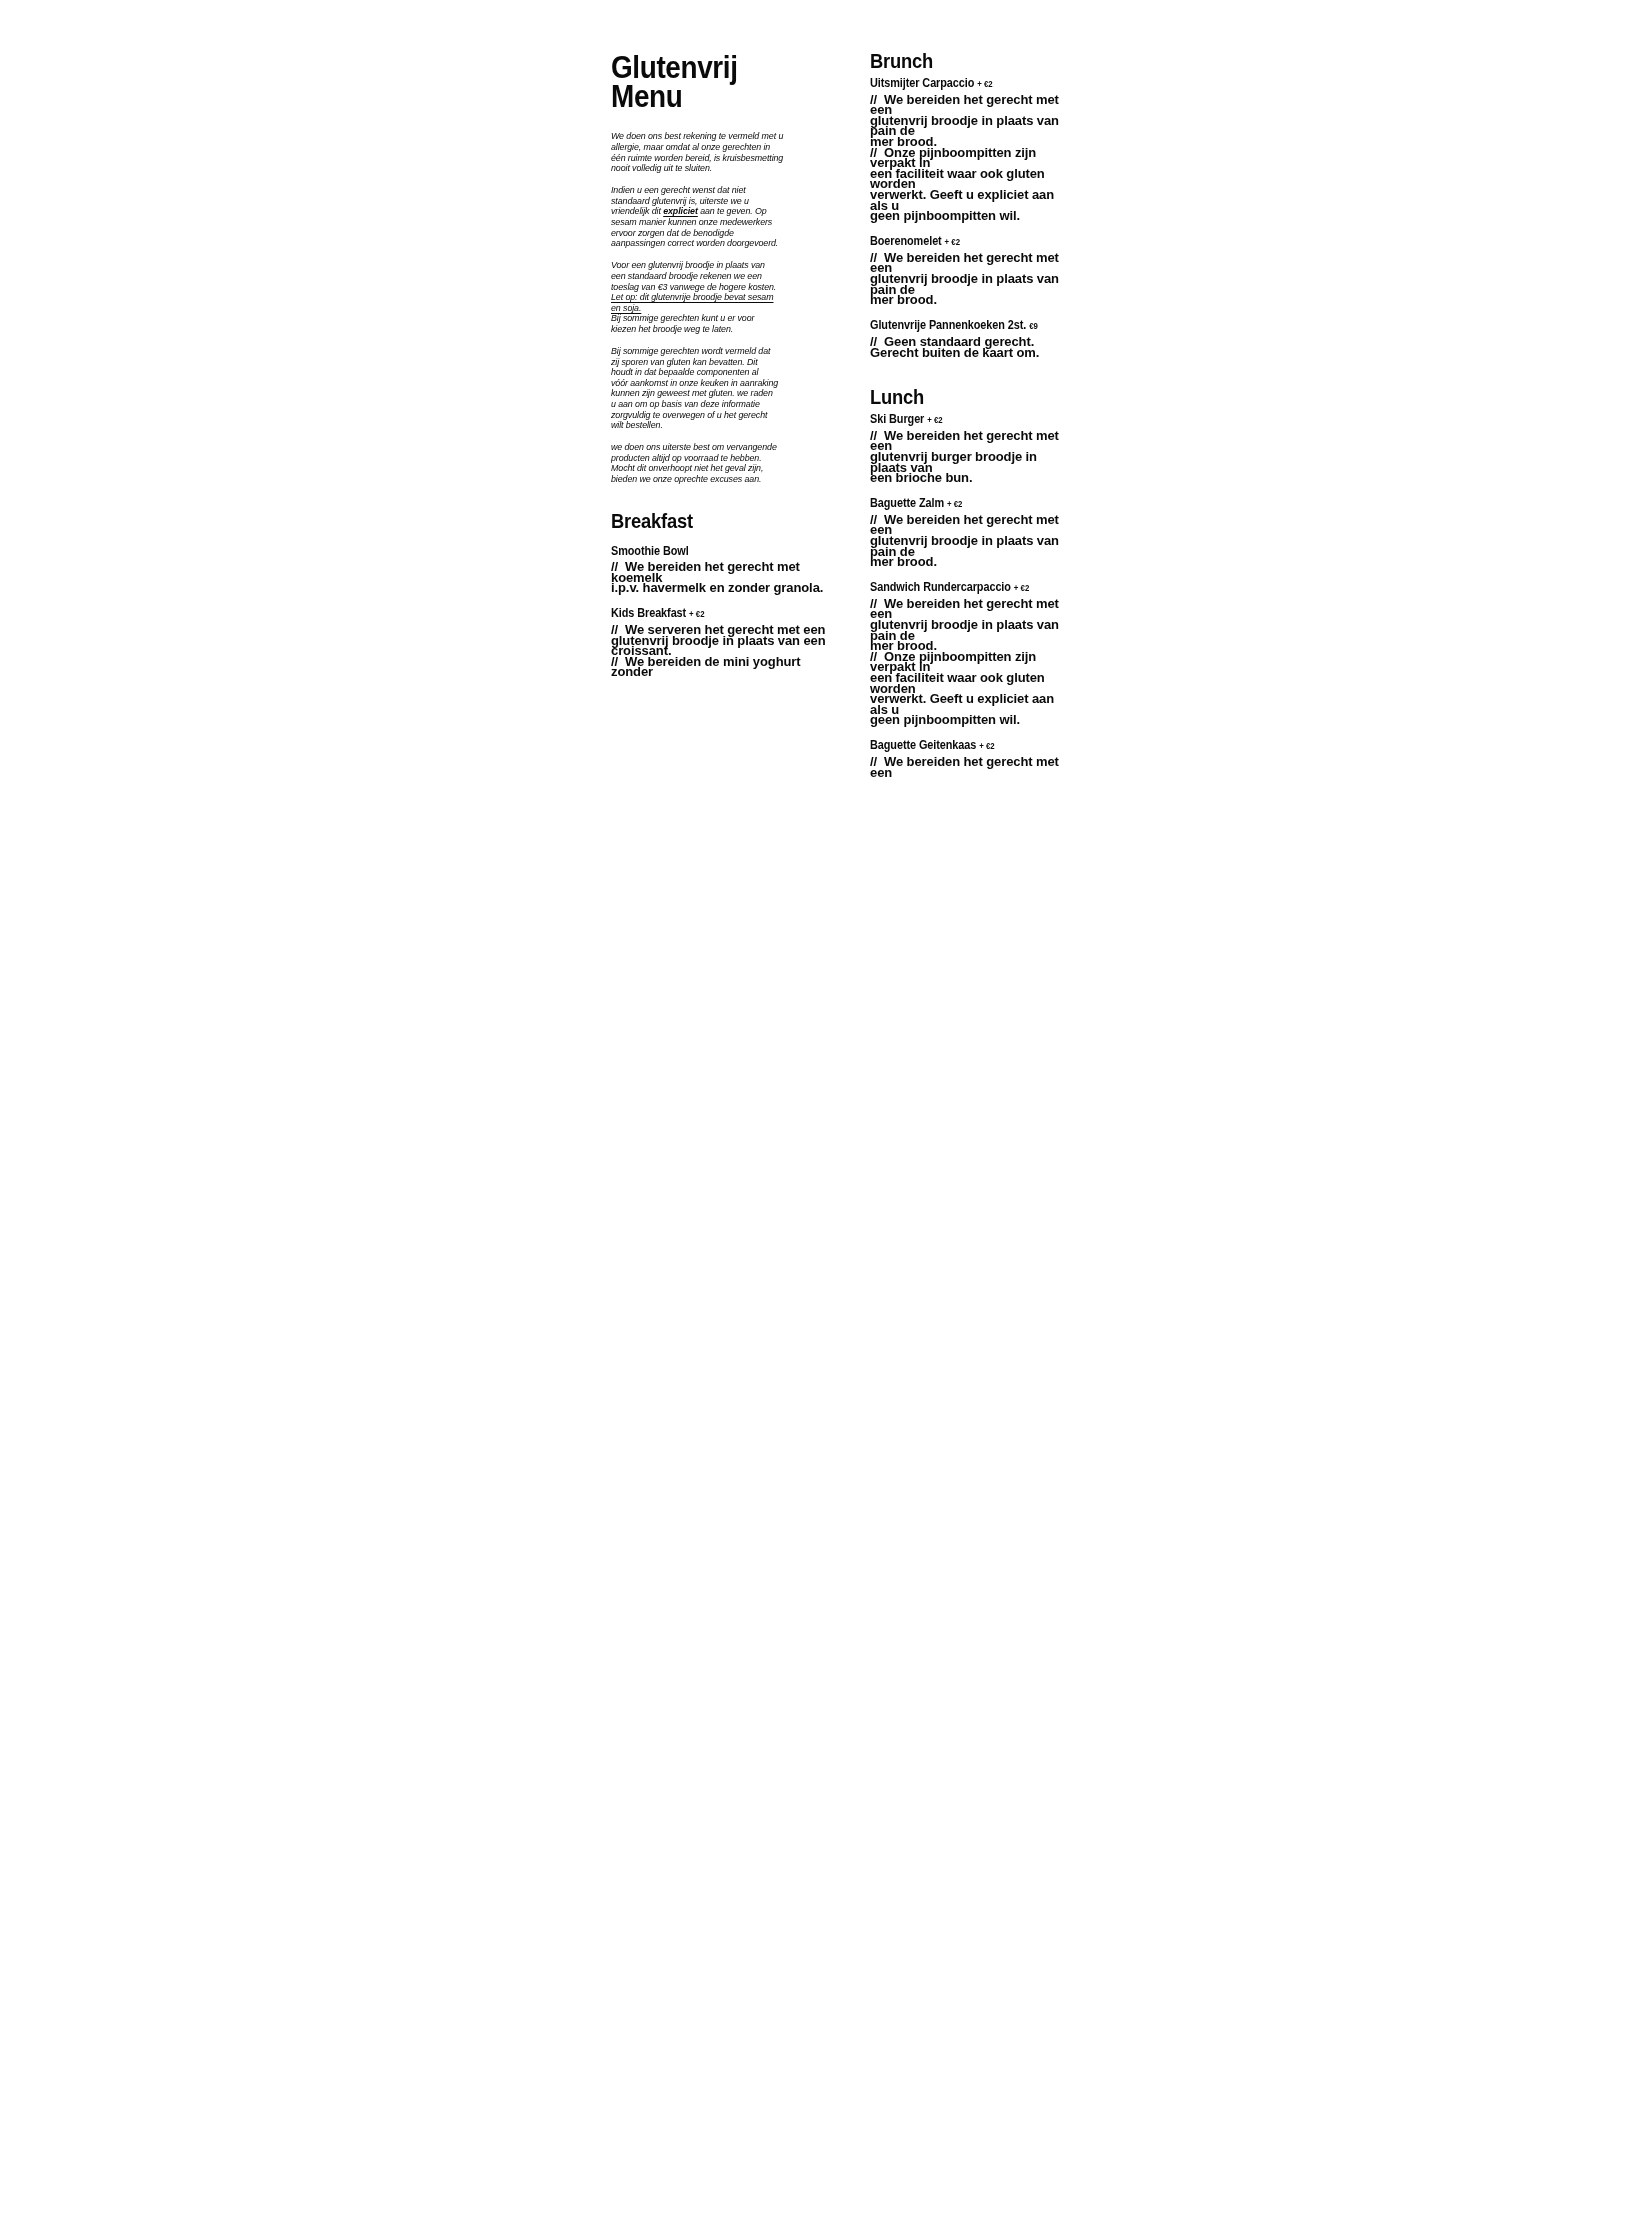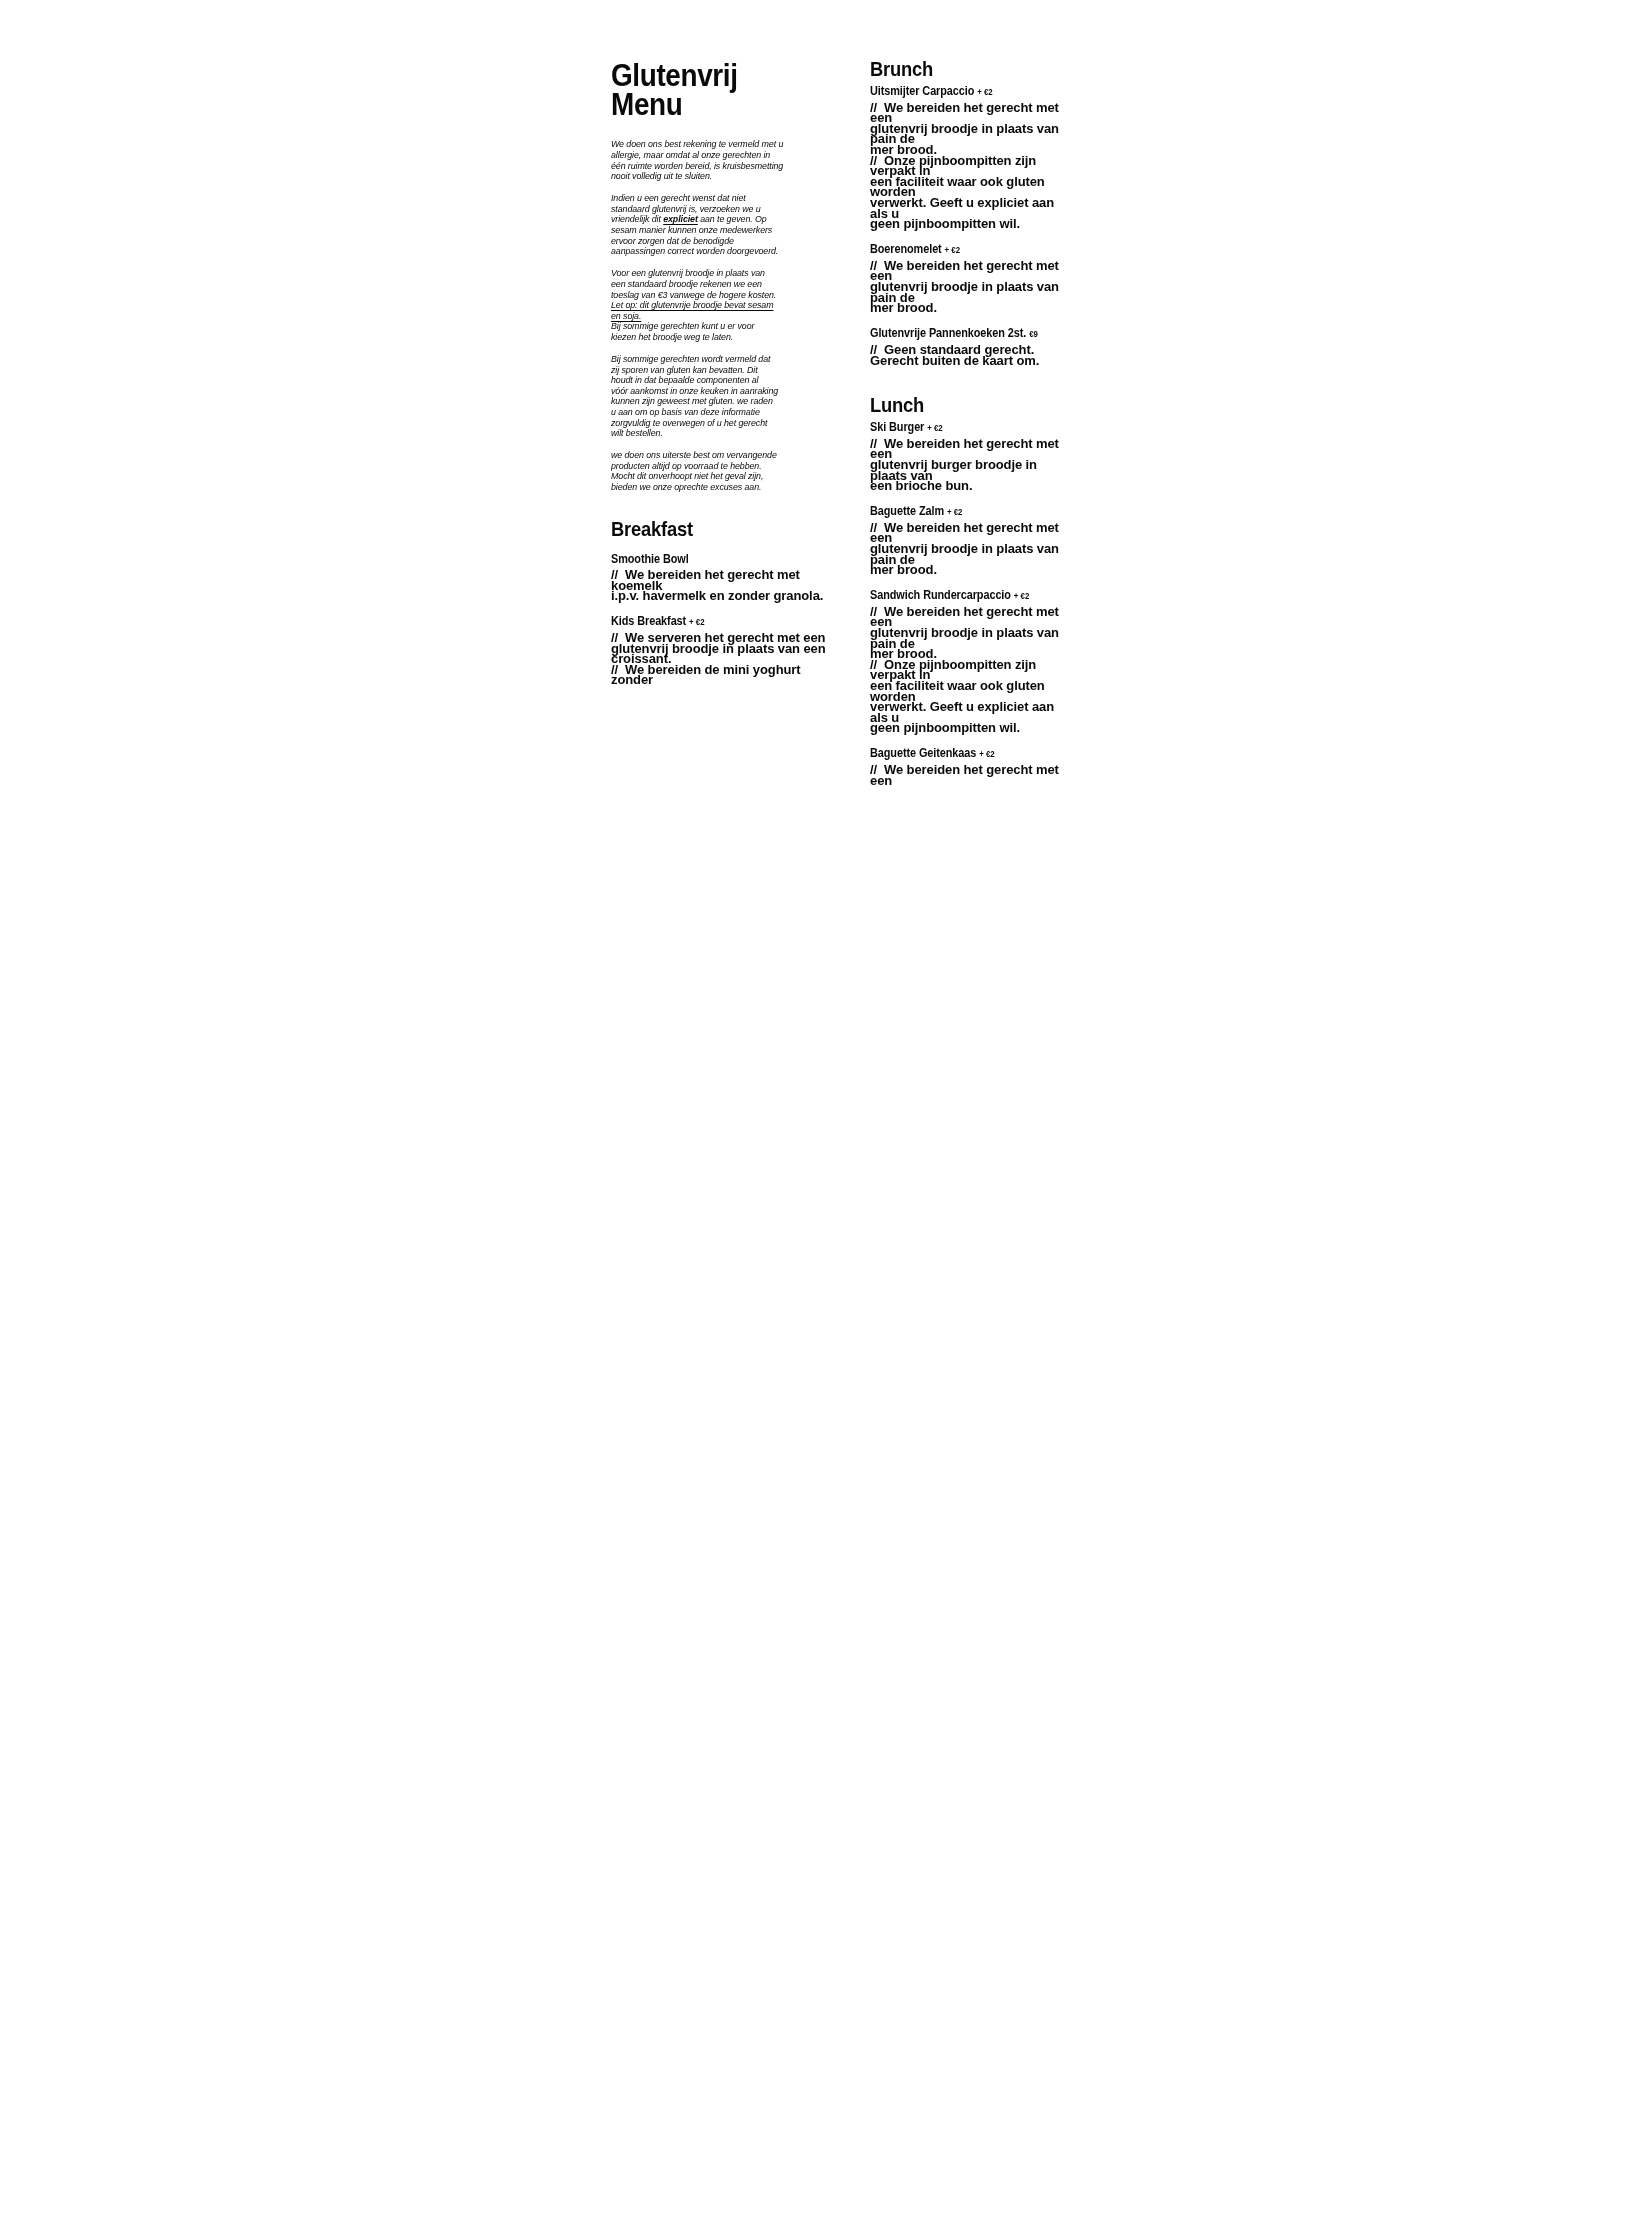--- a/index.html
+++ b/index.html
@@ -4,21 +4,21 @@
 <style>
   html, body {
     margin: 0;
     padding: 0;
     background: #ffffff;
   }
   .page {
     position: relative;
     width: 550px;
     height: 777px;
-    margin: 8px auto;
+    margin: 0 auto;
     background: #ffffff;
     overflow: hidden;
     font-family: "Liberation Sans", sans-serif;
     color: #0a0a0a;
   }
   .col {
     position: absolute;
   }
   .col-left {
     left: 62px;
@@ -115,21 +115,21 @@
   <div class="col col-left">
     <h1 class="doc-title">Glutenvrij
 Menu</h1>
 
     <div class="intro">
       <p>We doen ons best rekening te vermeld met u
 allergie, maar omdat al onze gerechten in
 één ruimte worden bereid, is kruisbesmetting
 nooit volledig uit te sluiten.</p>
       <p><span>Indien u een gerecht wenst dat niet
-standaard glutenvrij is, verzoeken we u
+standaard glutenvrij is, uiterste we u
 vriendelijk dit </span><span class="em-bold">expliciet</span><span> aan te geven. Op
 sesam manier kunnen onze medewerkers
 ervoor zorgen dat de benodigde
 aanpassingen correct worden doorgevoerd.</span></p>
       <p><span>Voor een glutenvrij broodje in plaats van
 een standaard broodje rekenen we een
 toeslag van €3 vanwege de hogere kosten.
 </span><span class="u-phrase">Let op: dit glutenvrije broodje bevat sesam
 en soja.</span><span>
 Bij sommige gerechten kunt u er voor

